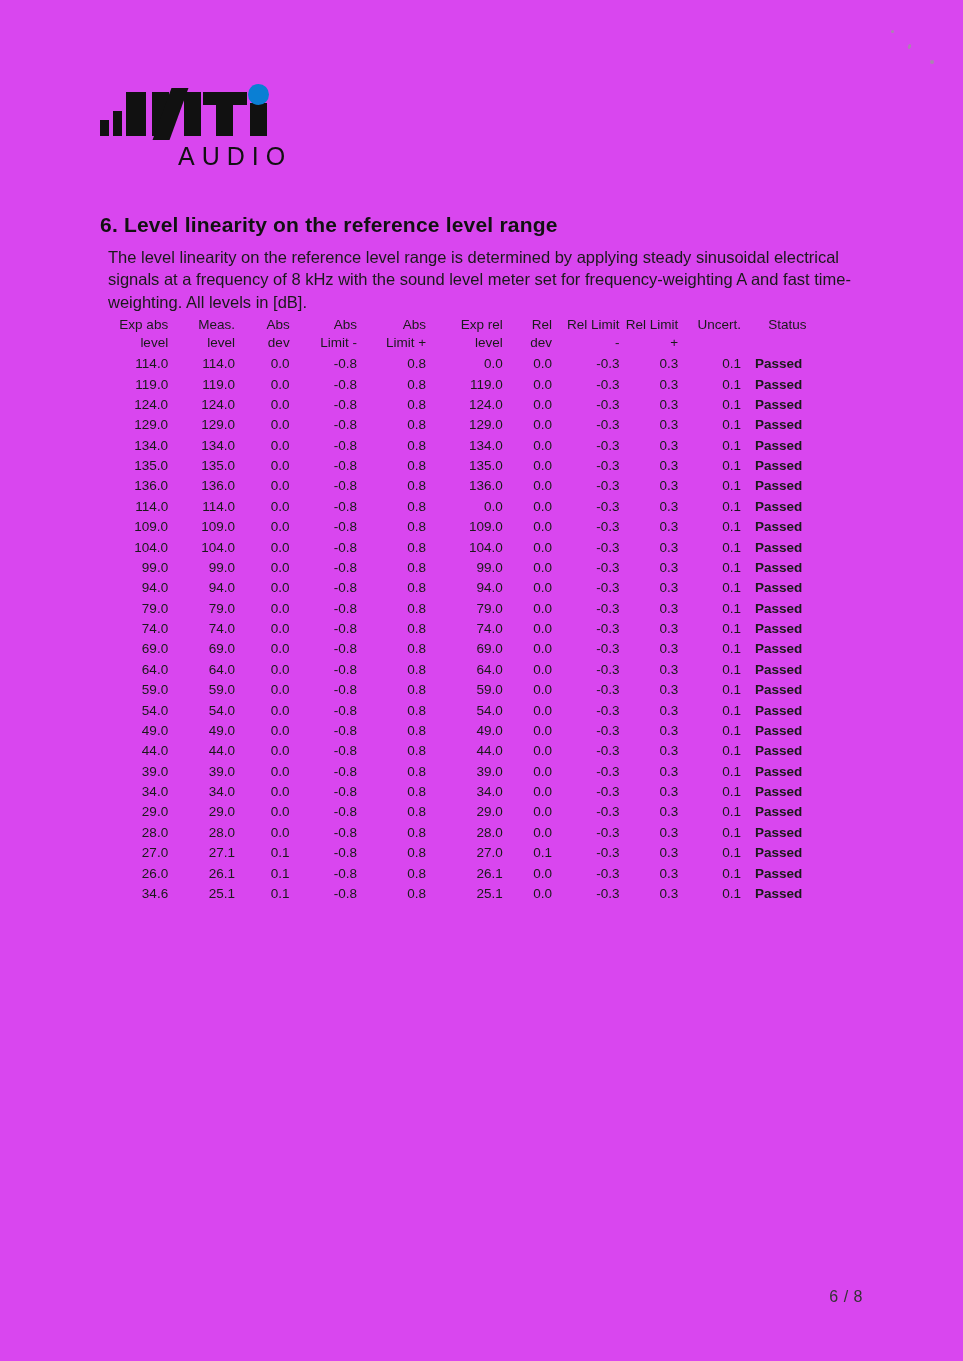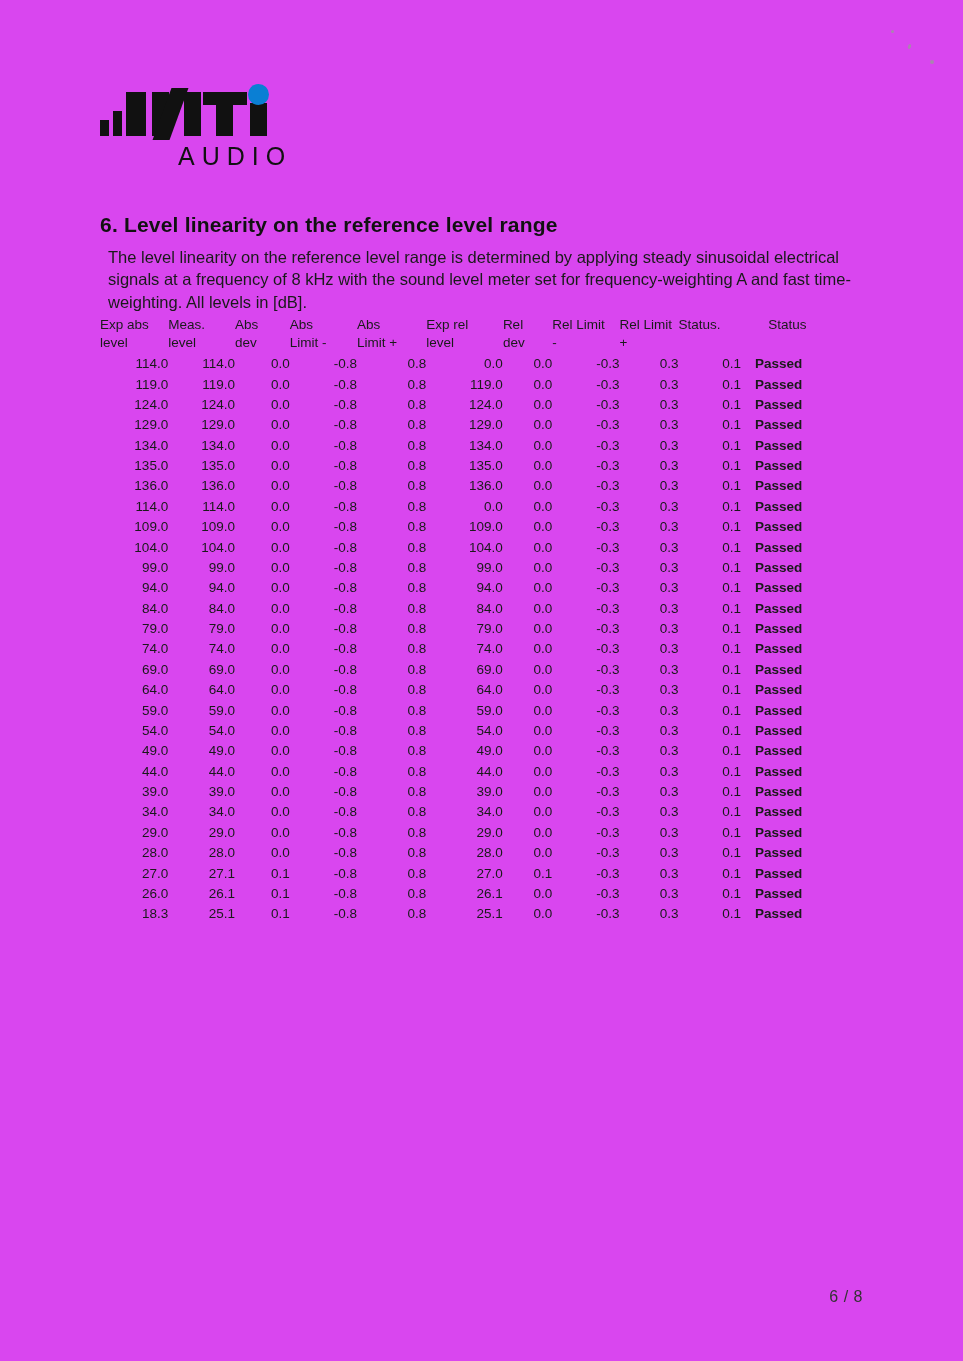--- a/index.html
+++ b/index.html
@@ -107,21 +107,21 @@
     top: 316px;
     width: 720px;
   }
   table.data {
     border-collapse: collapse;
     font-size: 13.5px;
     color: #1a1a1a;
   }
   table.data th {
     font-weight: 400;
-    text-align: left;
+    text-align: right;
     vertical-align: top;
     padding: 0 0 2px 0;
     line-height: 18px;
     white-space: pre-line;
   }
   table.data td {
     text-align: right;
     padding: 1.2px 0;
     line-height: 18px;
     white-space: nowrap;
@@ -227,21 +227,21 @@
           <th class="h4">Abs
 Limit +</th>
           <th class="h5">Exp rel
 level</th>
           <th class="h6">Rel
 dev</th>
           <th class="h7">Rel Limit
 -</th>
           <th class="h8">Rel Limit
 +</th>
-          <th class="h9">Status.</th>
+          <th class="h9">Uncert.</th>
           <th class="h10" style="text-align:center;padding-left:14px;">Status</th>
         </tr>
       </thead>
       <tbody id="table-body">
           <tr>
             <td class="v0">114.0</td>
             <td class="v1">114.0</td>
             <td class="v2">0.0</td>
             <td class="v3">-0.8</td>
             <td class="v4">0.8</td>
@@ -389,33 +389,20 @@
             <td class="v3">-0.8</td>
             <td class="v4">0.8</td>
             <td class="v5">94.0</td>
             <td class="v6">0.0</td>
             <td class="v7">-0.3</td>
             <td class="v8">0.3</td>
             <td class="v9">0.1</td>
             <td class="v10 status">Passed</td>
           </tr>
           <tr>
-            <td class="v0">84.0</td>
-            <td class="v1">84.0</td>
-            <td class="v2">0.0</td>
-            <td class="v3">-0.8</td>
-            <td class="v4">0.8</td>
-            <td class="v5">84.0</td>
-            <td class="v6">0.0</td>
-            <td class="v7">-0.3</td>
-            <td class="v8">0.3</td>
-            <td class="v9">0.1</td>
-            <td class="v10 status">Passed</td>
-          </tr>
-          <tr>
             <td class="v0">79.0</td>
             <td class="v1">79.0</td>
             <td class="v2">0.0</td>
             <td class="v3">-0.8</td>
             <td class="v4">0.8</td>
             <td class="v5">79.0</td>
             <td class="v6">0.0</td>
             <td class="v7">-0.3</td>
             <td class="v8">0.3</td>
             <td class="v9">0.1</td>
@@ -584,21 +571,21 @@
             <td class="v3">-0.8</td>
             <td class="v4">0.8</td>
             <td class="v5">26.1</td>
             <td class="v6">0.0</td>
             <td class="v7">-0.3</td>
             <td class="v8">0.3</td>
             <td class="v9">0.1</td>
             <td class="v10 status">Passed</td>
           </tr>
           <tr>
-            <td class="v0">18.3</td>
+            <td class="v0">34.6</td>
             <td class="v1">25.1</td>
             <td class="v2">0.1</td>
             <td class="v3">-0.8</td>
             <td class="v4">0.8</td>
             <td class="v5">25.1</td>
             <td class="v6">0.0</td>
             <td class="v7">-0.3</td>
             <td class="v8">0.3</td>
             <td class="v9">0.1</td>
             <td class="v10 status">Passed</td>

